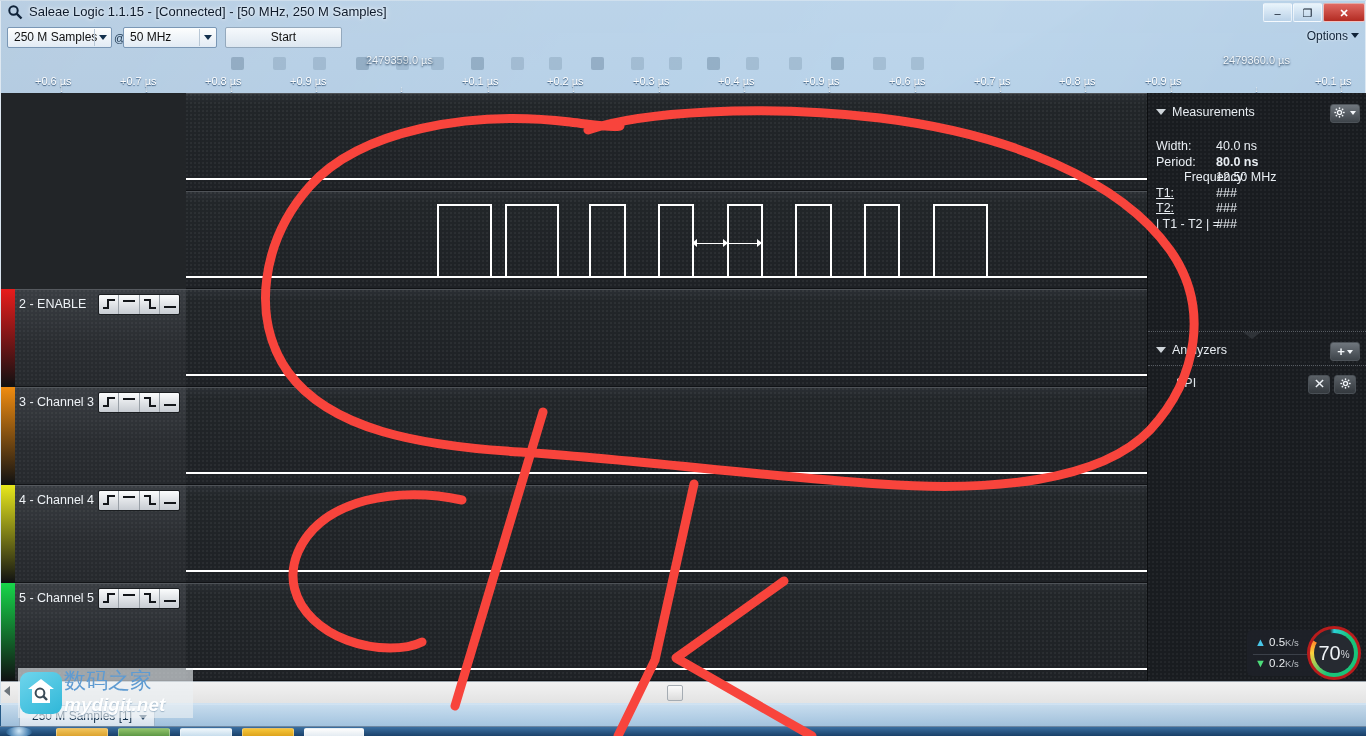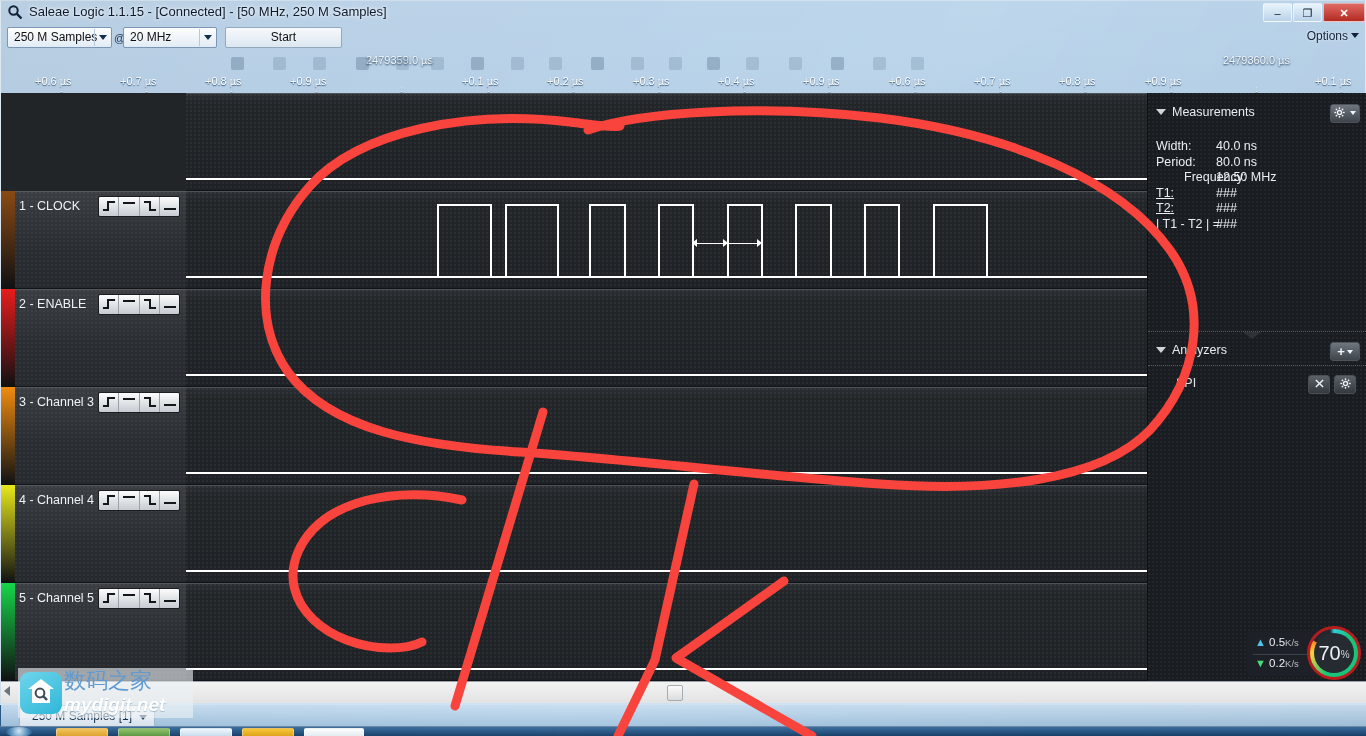--- a/index.html
+++ b/index.html
@@ -358,21 +358,21 @@
   </div>
 
   <div id="toolbar">
     <div class="combo" id="combo-samples">
       <span>250 M Samples</span>
       <i class="sep"></i>
       <i class="arrow"></i>
     </div>
     <div id="at-sign">@</div>
     <div class="combo" id="combo-rate">
-      <span>20 MHz</span>
+      <span>50 MHz</span>
       <i class="sep"></i>
       <i class="arrow"></i>
     </div>
     <div id="start-button">Start</div>
     <div id="options-menu">
       <span>Options</span><i class="caret"></i>
     </div>
   </div>
 
   <div id="ruler">
@@ -408,48 +408,20 @@
         <div class="rlabel" style="left: 1314px; top: 22px;">+0.1 µs</div>
         <div class="rtick" style="left: 1337px; top: 33px;">↓</div>
         <div class="rtick" style="left: 397px; top: 33px;">↓</div>
         <div class="rtick" style="left: 1252px; top: 33px;">↓</div>
       </div>
   </div>
 
   <div id="workarea">
 
     <div id="channel-list">
-        <div class="ch-block" style="top: 98px; height: 98px;">
-          <div class="ch-colorbar" style="background: linear-gradient(rgb(138, 74, 20), rgba(0, 0, 0, 0.55));"></div>
-          <div class="ch-body">
-            <div class="ch-name">1 - CLOCK</div>
-            <div class="ch-trigger">
-              <span>
-                <svg width="16" height="13" viewBox="0 0 16 13">
-                  <path d="M2 11 L7 11 L7 3 L14 3" stroke="#13161a" stroke-width="2" fill="none"></path>
-                </svg>
-              </span>
-              <span>
-                <svg width="16" height="13" viewBox="0 0 16 13">
-                  <path d="M2 4 L14 4" stroke="#13161a" stroke-width="2" fill="none"></path>
-                </svg>
-              </span>
-              <span>
-                <svg width="16" height="13" viewBox="0 0 16 13">
-                  <path d="M2 3 L8 3 L8 11 L14 11" stroke="#13161a" stroke-width="2" fill="none"></path>
-                </svg>
-              </span>
-              <span>
-                <svg width="16" height="13" viewBox="0 0 16 13">
-                  <path d="M2 10 L14 10" stroke="#13161a" stroke-width="2" fill="none"></path>
-                </svg>
-              </span>
-            </div>
-          </div>
-        </div>
         <div class="ch-block" style="top: 196px; height: 98px;">
           <div class="ch-colorbar" style="background: linear-gradient(rgb(232, 28, 28), rgba(0, 0, 0, 0.55));"></div>
           <div class="ch-body">
             <div class="ch-name">2 - ENABLE</div>
             <div class="ch-trigger">
               <span>
                 <svg width="16" height="13" viewBox="0 0 16 13">
                   <path d="M2 11 L7 11 L7 3 L14 3" stroke="#13161a" stroke-width="2" fill="none"></path>
                 </svg>
               </span>
@@ -637,21 +609,21 @@
             </g>
           </svg>
           <i style="display:inline-block;width:0;height:0;margin-left:2px;vertical-align:2px;border-left:3px solid transparent;border-right:3px solid transparent;border-top:4px solid #f2f5f8;"></i>
         </div>
       </div>
 
       <div id="meas-rows">
           <div class="meas-line" style="top: 46px;">Width:</div>
           <div class="meas-val" style="left: 68px; top: 46px;">40.0 ns</div>
           <div class="meas-line" style="top: 61.5px;">Period:</div>
-          <div class="meas-val" style="left: 68px; top: 61.5px;">80.0 ns</div>
+          <div class="meas-val" style="left: 68px; top: 61.5px; font-weight: bold;">80.0 ns</div>
           <div class="meas-line" style="top: 77px; margin-left: 28px;">Frequency:</div>
           <div class="meas-val" style="left: 68px; top: 77px;">12.50 MHz</div>
           <div class="meas-line meas-key-u" style="top: 92.5px;">T1:</div>
           <div class="meas-val" style="left: 68px; top: 92.5px;">###</div>
           <div class="meas-line meas-key-u" style="top: 108px;">T2:</div>
           <div class="meas-val" style="left: 68px; top: 108px;">###</div>
           <div class="meas-line" style="top: 123.5px;">| T1 - T2 | =</div>
           <div class="meas-val" style="left: 68px; top: 123.5px;">###</div>
         </div>
 

